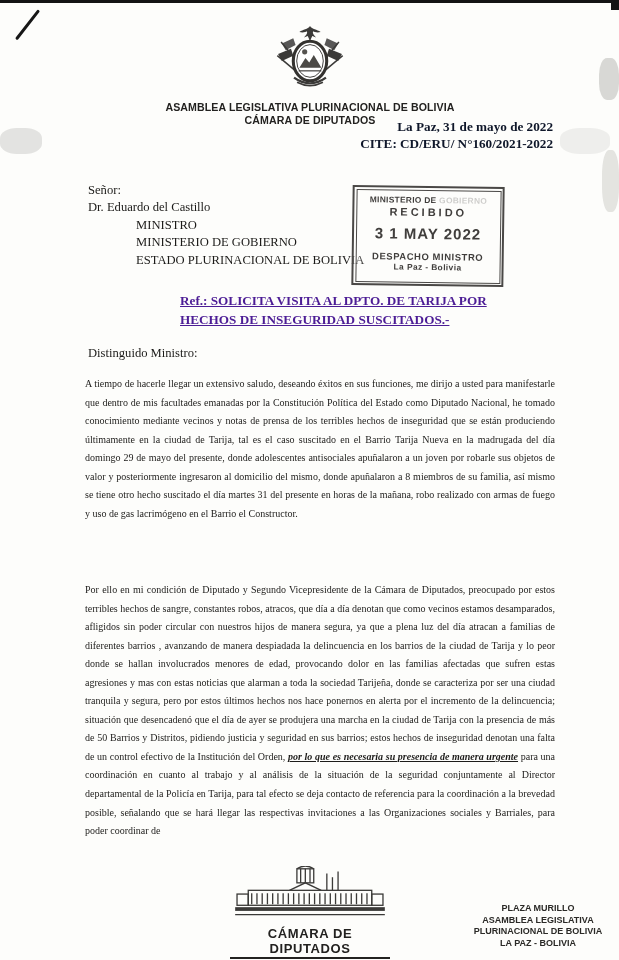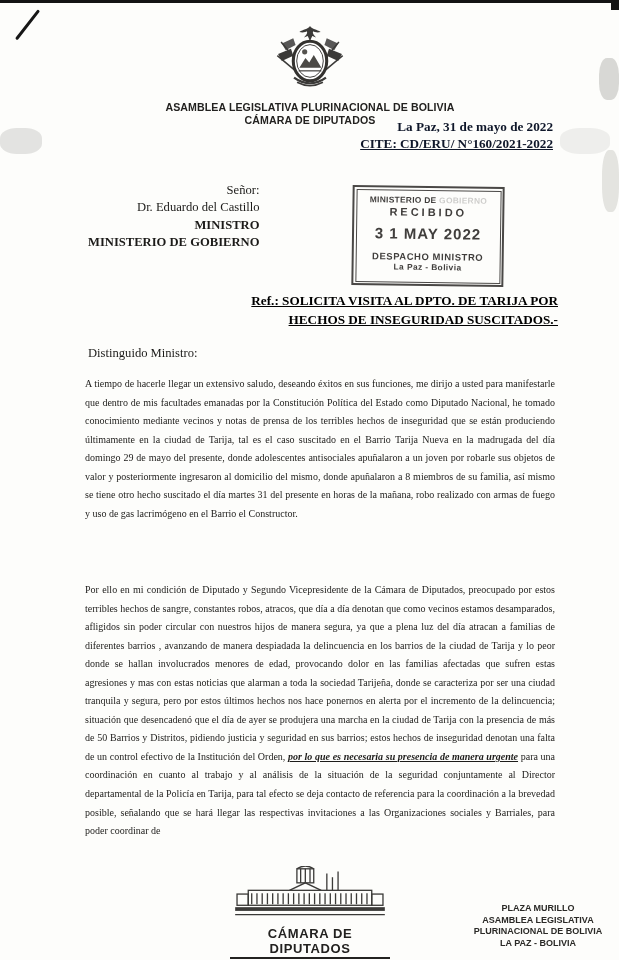--- a/index.html
+++ b/index.html
@@ -28,24 +28,24 @@
   .emblem{position:absolute;left:272px;top:24px;width:76px;height:80px;}
   .org-lines{
     position:absolute;left:110px;top:101px;width:400px;text-align:center;
     font-family:"Liberation Sans",sans-serif;font-weight:bold;
     font-size:10.6px;line-height:12.5px;letter-spacing:.1px;color:#232220;
   }
   .dateline{
     position:absolute;right:66px;top:119px;text-align:right;
     font-size:13.2px;line-height:16.5px;font-weight:bold;color:#0f172a;
   }
-  .cite{text-decoration:underline;margin-left:20px;}
-  
-  .addressee{position:absolute;left:88px;top:182px;font-size:12.6px;line-height:17.4px;text-align:right;}
-  .addressee .b{font-weight:bold;}
+  .cite{margin-left:20px;}
+  
+  .addressee{position:absolute;left:88px;top:182px;font-size:12.6px;line-height:17.4px;}
+  .addressee .b{font-weight:normal;margin-left:48px;}
   .addressee .u{text-decoration:underline;}
   
   .stamp{
     position:absolute;left:352px;top:186px;width:148px;height:96px;
     transform:rotate(.8deg);
     border:2.5px solid #4a4846;
     color:#403e3c;
     font-family:"Liberation Sans",sans-serif;font-weight:bold;text-align:center;
     background:rgba(255,255,255,.2);
   }
@@ -54,22 +54,22 @@
     border:1.2px solid #4a4846;padding-top:4px;
   }
   .stamp-l1{font-size:8.4px;letter-spacing:.3px;white-space:nowrap;}
   .stamp-l1 .faded{opacity:.25;}
   .stamp-l2{font-size:11px;letter-spacing:3px;margin-top:1px;}
   .stamp-date{font-size:15px;letter-spacing:1px;margin-top:7px;}
   .stamp-l4{font-size:9.4px;letter-spacing:.6px;margin-top:9px;}
   .stamp-l5{font-size:8.4px;letter-spacing:.4px;}
   
   .refblock{
-    position:absolute;left:180px;top:292px;width:378px;text-align:right;
-    font-weight:bold;font-size:13.2px;line-height:18.5px;color:#000000;
+    position:absolute;left:180px;top:292px;width:378px;text-align:left;
+    font-weight:bold;font-size:13.2px;line-height:18.5px;color:#4c1d95;
   }
   .refblock div{text-decoration:underline;}
   
   .greeting{position:absolute;left:88px;top:346px;font-size:12.6px;}
   .para{
     position:absolute;left:85px;width:470px;text-align:justify;
     font-size:10px;line-height:18.55px;color:#1d1c1a;
   }
   .para1{top:375px;}
   .para2{top:581px;}
@@ -137,20 +137,21 @@
   <div class="dateline">
     <div>La Paz, 31 de mayo de 2022</div>
     <div class="cite">CITE: CD/ERU/ N°160/2021-2022</div>
   </div>
 
   <div class="addressee">
     <div>Señor:</div>
     <div>Dr. Eduardo del Castillo</div>
     <div class="b">MINISTRO</div>
     <div class="b">MINISTERIO DE GOBIERNO</div>
+    <div class="b">ESTADO PLURINACIONAL DE BOLIVIA</div>
   </div>
 
   <div class="stamp">
     <div class="stamp-inner">
       <div class="stamp-l1"><span>MINISTERIO DE </span><span class="faded">GOBIERNO</span></div>
       <div class="stamp-l2">RECIBIDO</div>
       <div class="stamp-date">3 1 MAY  2022</div>
       <div class="stamp-l4">DESPACHO MINISTRO</div>
       <div class="stamp-l5">La Paz - Bolivia</div>
     </div>

